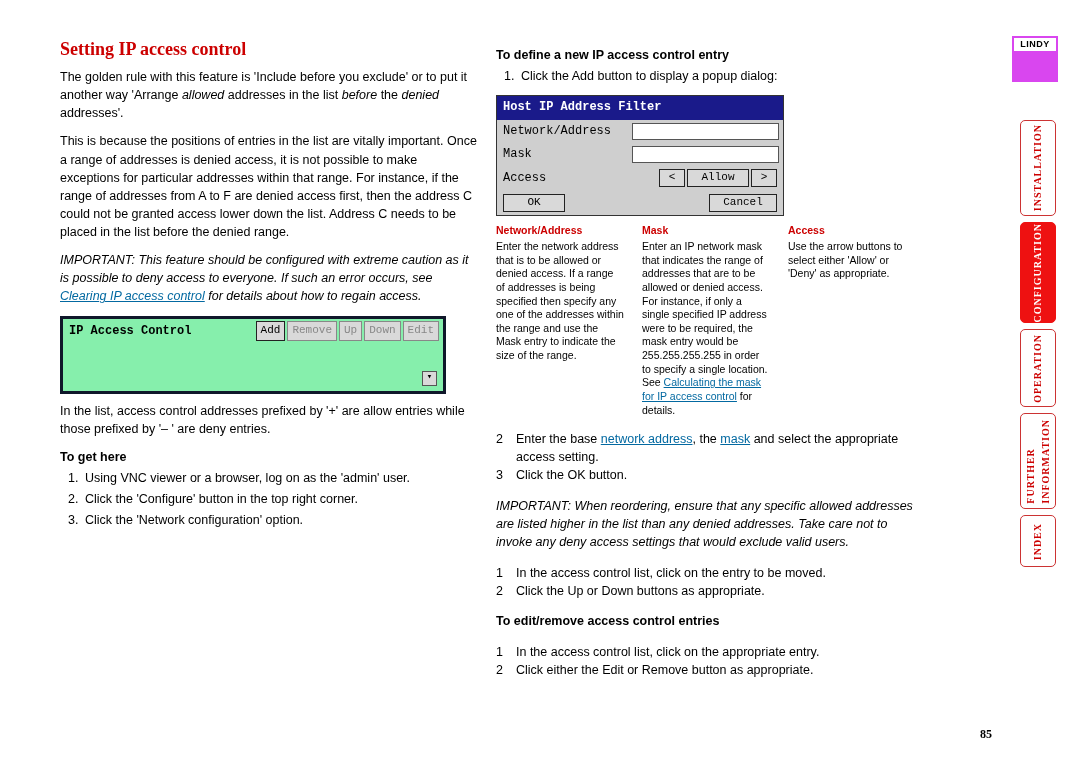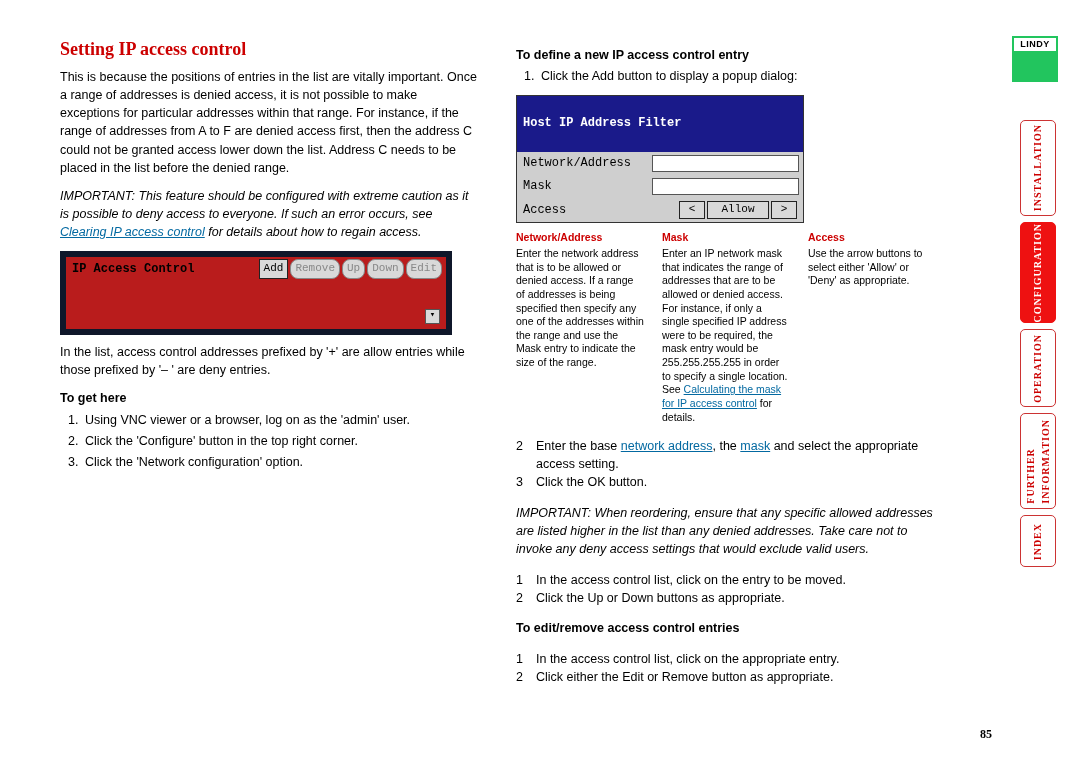--- a/index.html
+++ b/index.html
@@ -13,40 +13,40 @@
 }
 .page {
   width: 1080px;
   height: 763px;
   position: relative;
   box-sizing: border-box;
   padding: 36px 88px 30px 60px;
 }
 .columns {
   display: flex;
-  gap: 36px;
+  gap: 16px;
 }
 .col {
   width: 420px;
 }
 h1 {
   font-family: Georgia, "Times New Roman", serif;
   font-weight: bold;
   color: #c00;
   font-size: 18px;
   margin: 0 0 6px 0;
 }
 p { margin: 0 0 10px 0; }
 .italic { font-style: italic; }
 .link { color: #0369a1; text-decoration: underline; cursor: pointer; }
 
 
 .ip-panel {
-  background: #b91c1c;
-  border: 6px solid #0f172a;
+  background: #86efac;
+  border: 3px solid #0f172a;
   width: 380px;
   height: 72px;
   position: relative;
   margin: 10px 0 8px 0;
   font-family: "Courier New", monospace;
   font-size: 12px;
 }
 .ip-panel .title {
   position: absolute;
   left: 6px; top: 4px;
@@ -58,21 +58,21 @@
   display: flex;
   gap: 2px;
 }
 .ip-panel .btn {
   background: #d9d9d9;
   border: 1px solid #222;
   padding: 1px 4px;
   font-family: "Courier New", monospace;
   font-size: 11px;
 }
-.ip-panel .btn.dim { color: #888; border-color: #888; border-radius: 8px; }
+.ip-panel .btn.dim { color: #888; border-color: #888; }
 .ip-panel .listarea {
   position: absolute;
   left: 4px; right: 4px; top: 22px; bottom: 4px;
   background: #fff;
   border: 1px solid #555;
   padding: 2px 4px;
 }
 .ip-panel .scrollarrow {
   position: absolute;
   right: 6px;
@@ -91,21 +91,21 @@
   background: #cfcfcf;
   border: 1px solid #333;
   font-family: "Courier New", monospace;
   font-size: 12px;
   margin: 4px 0 8px 0;
 }
 .host-dialog .titlebar {
   background: #1a1a8a;
   color: #fff;
   font-weight: bold;
-  padding: 19px 6px;
+  padding: 3px 6px;
 }
 .host-dialog table { width: 100%; border-collapse: collapse; }
 .host-dialog td { padding: 3px 6px; vertical-align: middle; }
 .host-dialog .field {
   background: #fff;
   border: 1px solid #555;
   height: 15px;
   width: 100%;
 }
 .host-dialog .selector {
@@ -168,21 +168,21 @@
 .rnav {
   position: absolute;
   top: 36px;
   right: 18px;
   width: 50px;
   display: flex;
   flex-direction: column;
   gap: 6px;
 }
 .logo {
-  background: #22c55e;
+  background: #d946ef;
   color: #fff;
   font-weight: bold;
   text-align: center;
   height: 46px;
   width: 46px;
   font-size: 6px;
   display: flex;
   flex-direction: column;
   justify-content: flex-start;
   padding-top: 2px;
@@ -222,20 +222,23 @@
 </head>
 <body>
 
 <div class="page">
 
   <div class="columns">
 
     <div class="col">
       <h1>Setting IP access control</h1>
 
+      <p>
+        <span>The golden rule with this feature is 'Include before you exclude' or to put it another way 'Arrange </span><span class="italic">allowed</span><span> addresses in the list </span><span class="italic">before</span><span> the </span><span class="italic">denied</span><span> addresses'.</span>
+      </p>
 
       <p>This is because the positions of entries in the list are vitally important. Once a range of addresses is denied access, it is not possible to make exceptions for particular addresses within that range. For instance, if the range of addresses from A to F are denied access first, then the address C could not be granted access lower down the list. Address C needs to be placed in the list before the denied range.</p>
 
       <p class="italic">
         <span>IMPORTANT: This feature should be configured with extreme caution as it is possible to deny access to everyone. If such an error occurs, see </span><span class="link">Clearing IP access control</span><span> for details about how to regain access.</span>
       </p>
 
       <div class="ip-panel">
         <div class="title">IP Access Control</div>
         <div class="toolbar">
@@ -283,20 +286,26 @@
           <tr>
             <td>Access</td>
             <td>
               <div class="selector">
                 <div class="sbtn">&lt;</div>
                 <div class="sbtn" style="min-width:50px">Allow</div>
                 <div class="sbtn">&gt;</div>
               </div>
             </td>
           </tr>
+          <tr class="row-actions">
+            <td>
+                  <div class="sbtn" style="width:50px">OK</div>
+                </td>
+            <td style="text-align:right"><div class="sbtn" style="width:56px;display:inline-block">Cancel</div></td>
+          </tr>
         </tbody>
           </table>
       </div>
 
       <div class="mini-defs">
         <div class="def">
           <h4>Network/Address</h4>
           <span>Enter the network address that is to be allowed or denied access. If a range of addresses is being specified then specify any one of the addresses within the range and use the Mask entry to indicate the size of the range.</span>
         </div>
         <div class="def">

